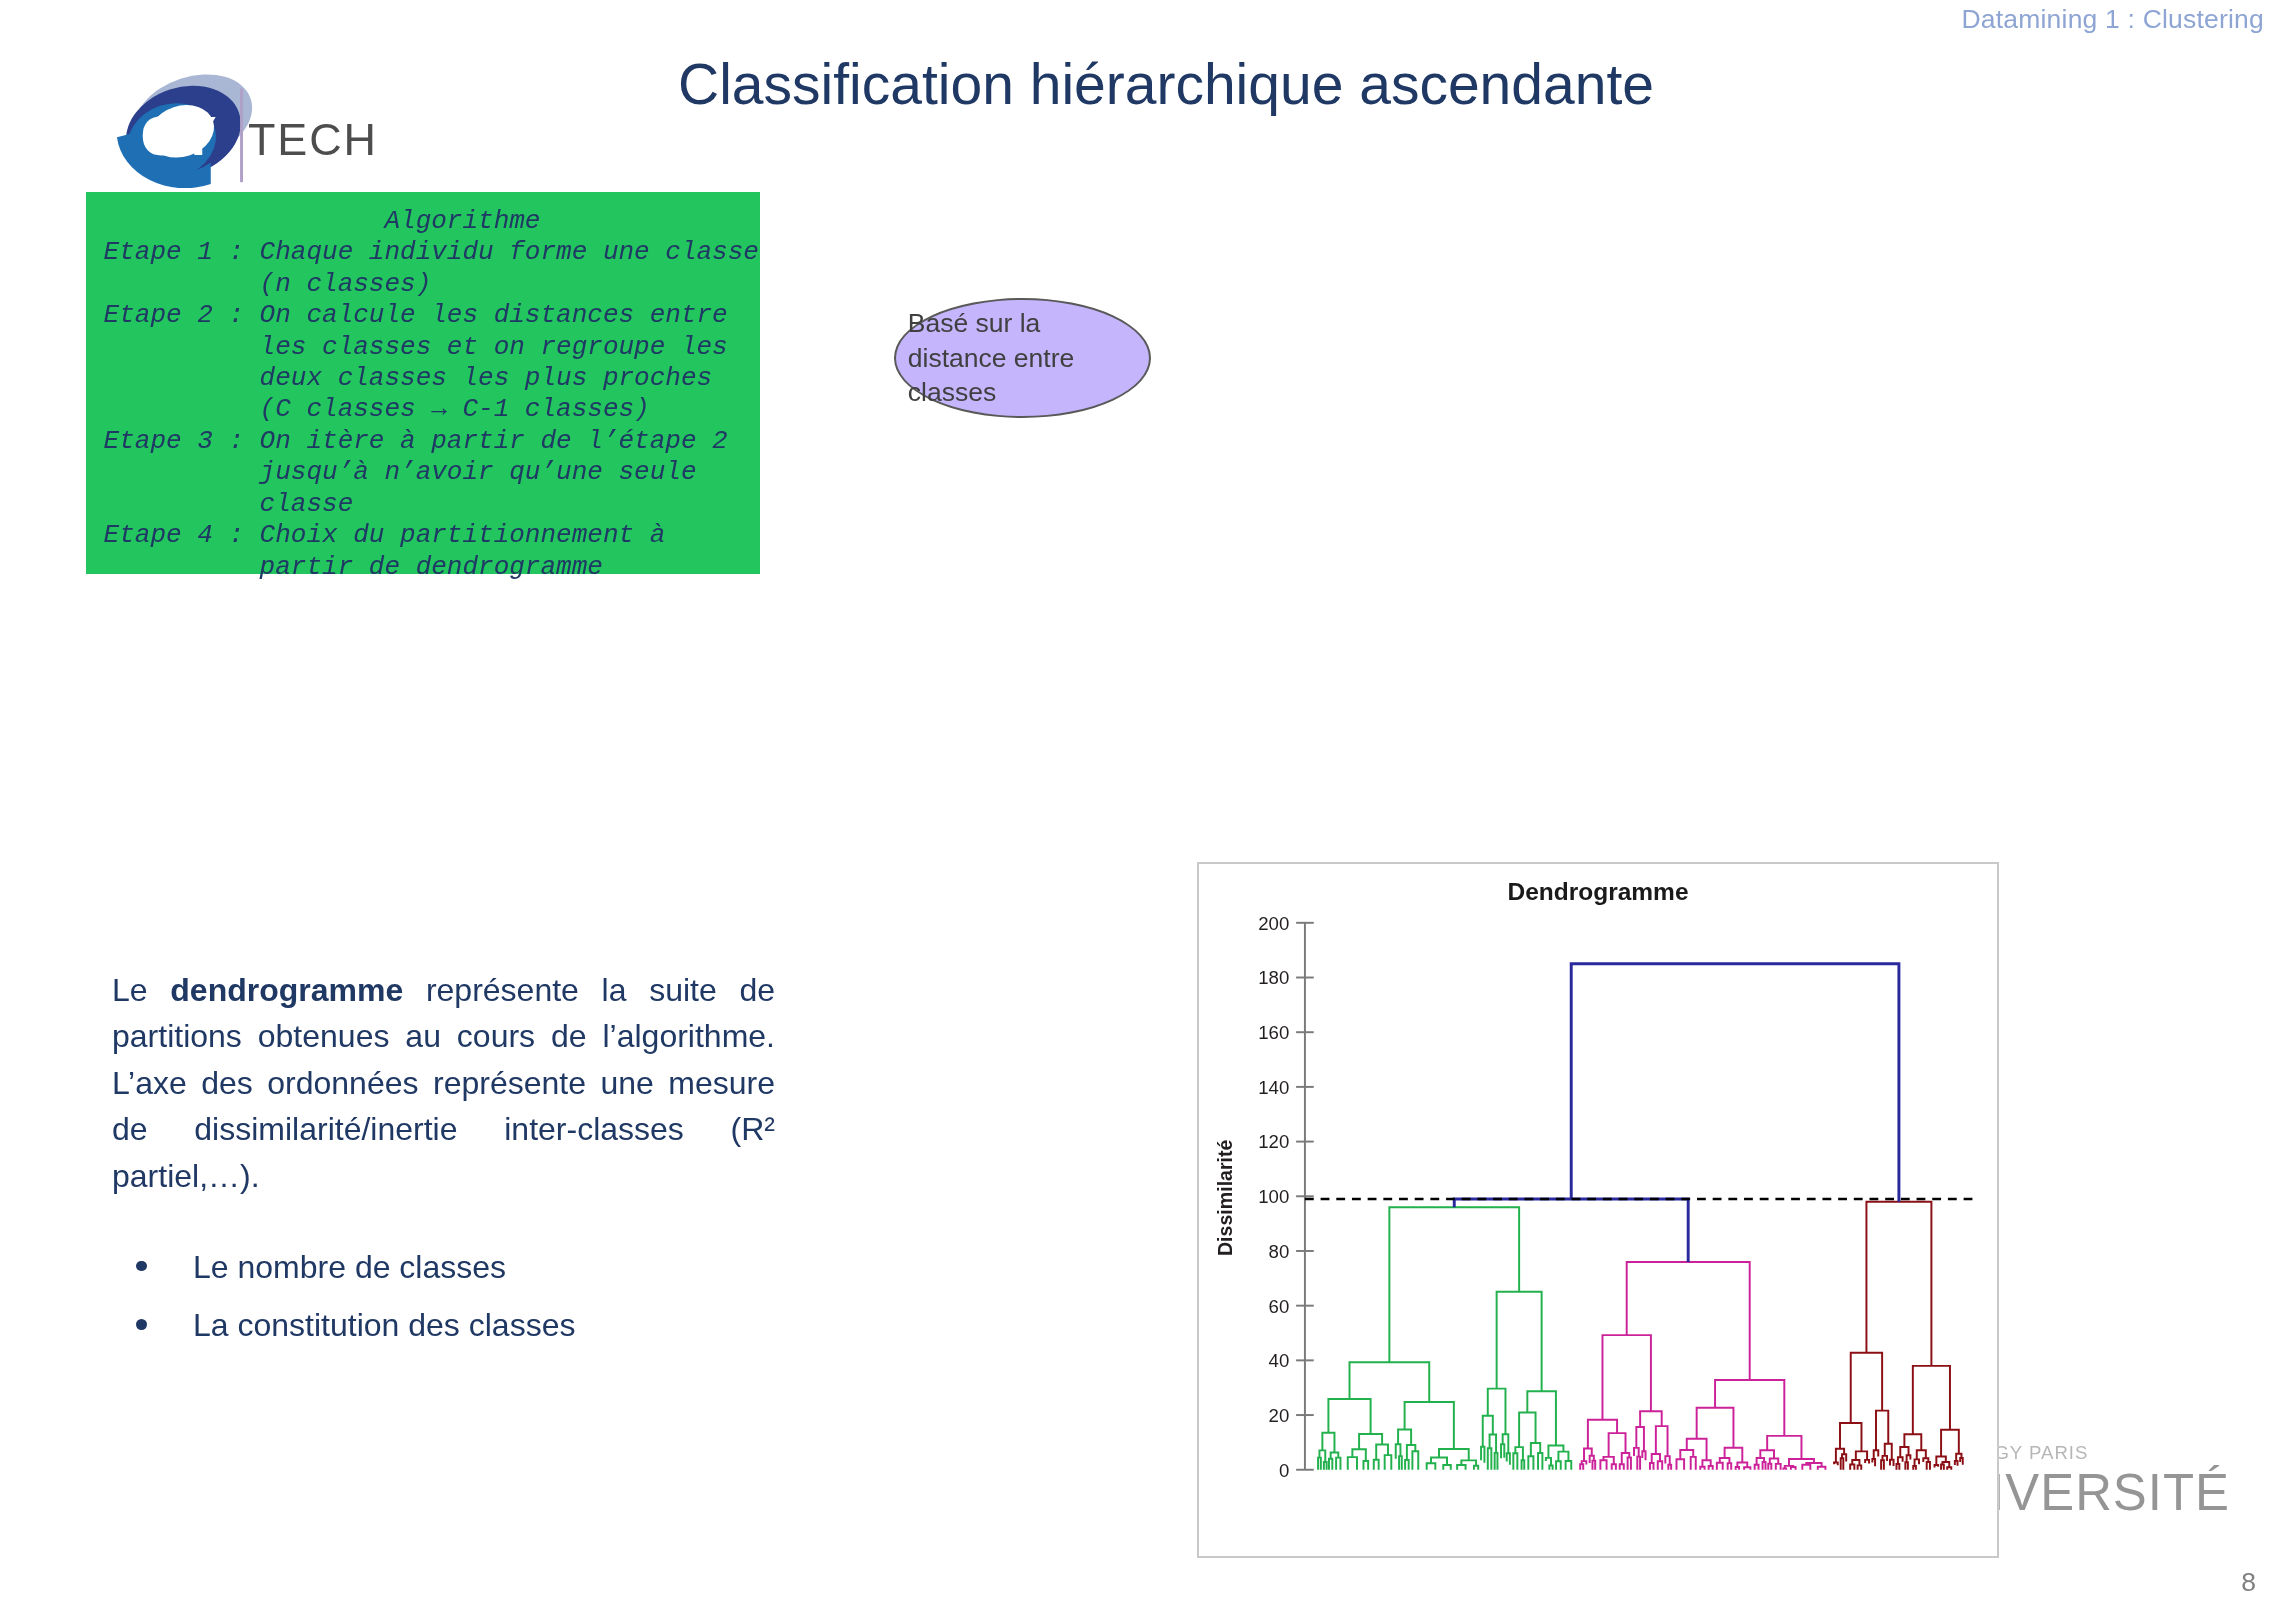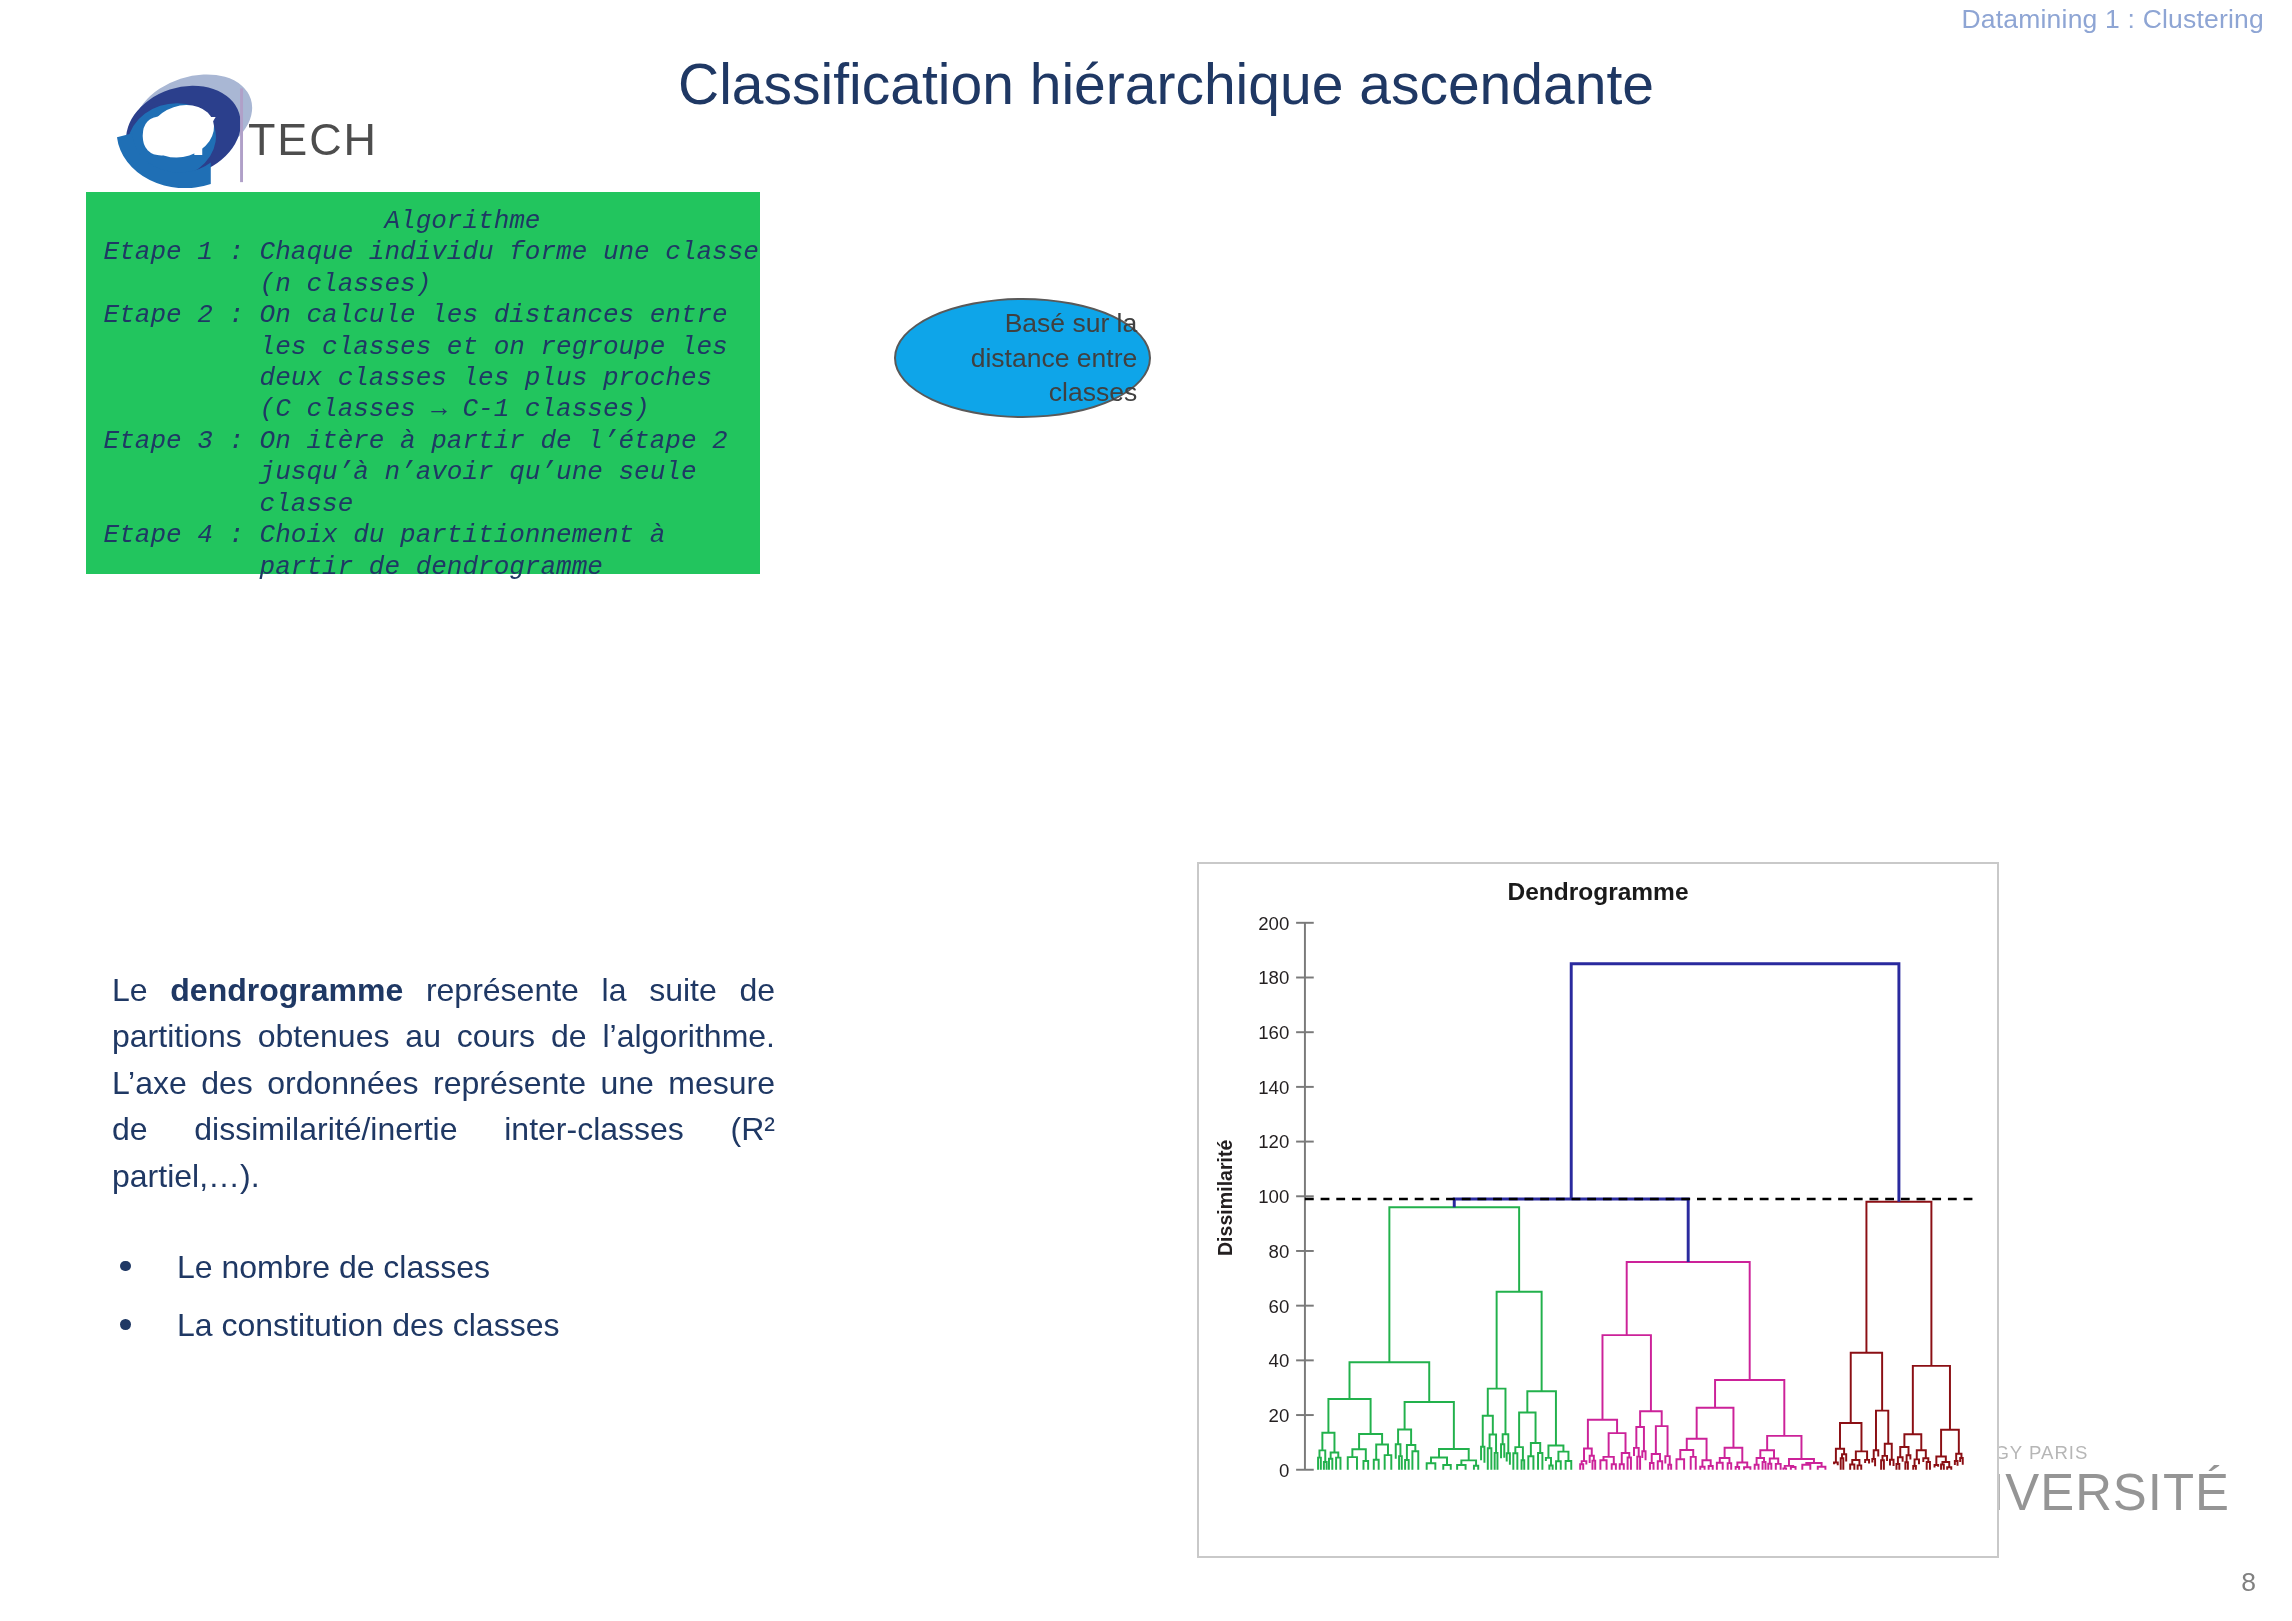--- a/index.html
+++ b/index.html
@@ -72,27 +72,27 @@
   }
 
   
   .oval {
     position: absolute;
     left: 894px;
     top: 298px;
     width: 257px;
     height: 120px;
     border-radius: 50%;
-    background: #0ea5e9;
+    background: #c4b5fd;
     border: 2px solid #595959;
     box-sizing: border-box;
     display: flex;
     align-items: center;
     justify-content: center;
-    text-align: right;
+    text-align: left;
   }
   .oval-text {
     font-size: 26.5px;
     line-height: 1.32;
     color: #404040;
     padding: 0 11.8px;
   }
 
   
   .body-block {
@@ -106,21 +106,21 @@
   }
   .para {
     text-align: justify;
     margin: 0 0 45px 0;
   }
   .para.last { margin-bottom: 5.9px; }
   .para b { font-weight: bold; }
 
   .bullets {
     list-style: none;
-    margin: 0;
+    margin: 16px;
     padding: 0;
   }
   .bullets li {
     position: relative;
     padding-left: 65px;
     margin-bottom: 11.8px;
     font-size: 32px;
     color: #1F3864;
   }
   .bullets li .dot {

